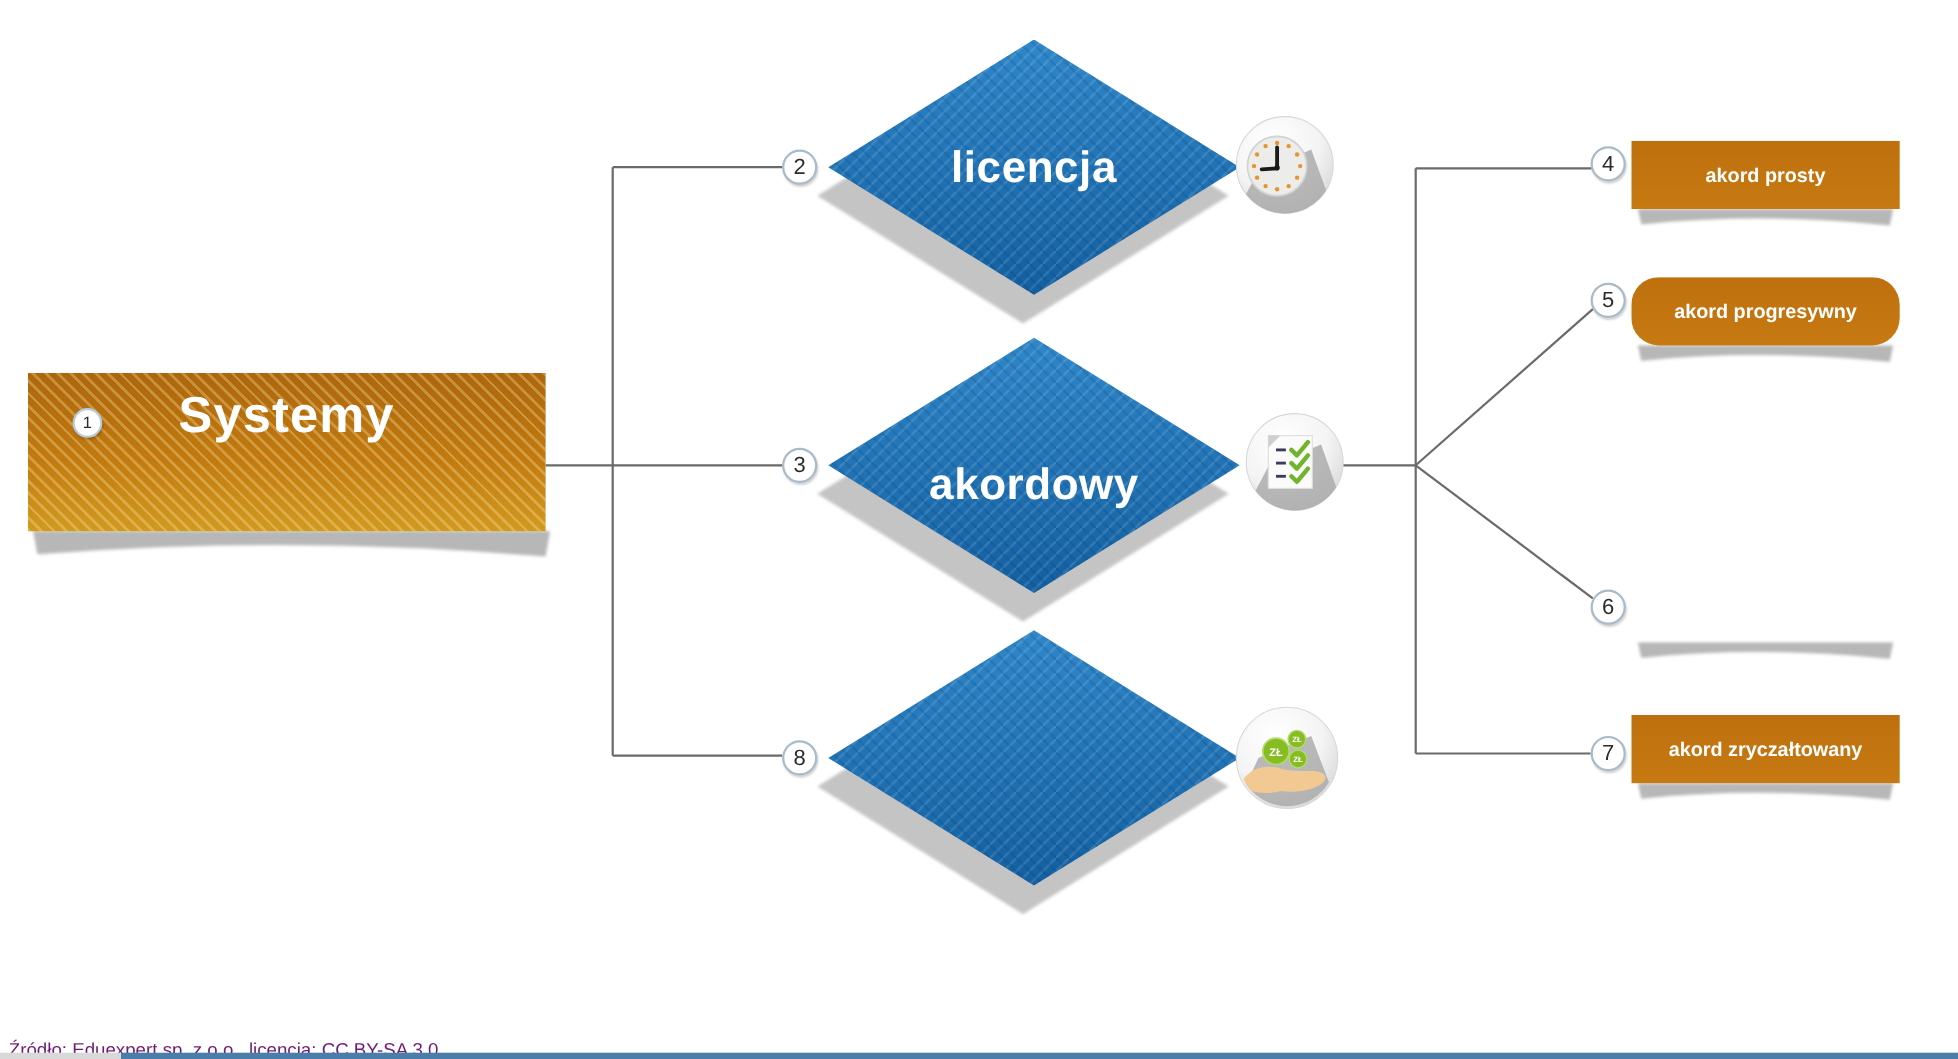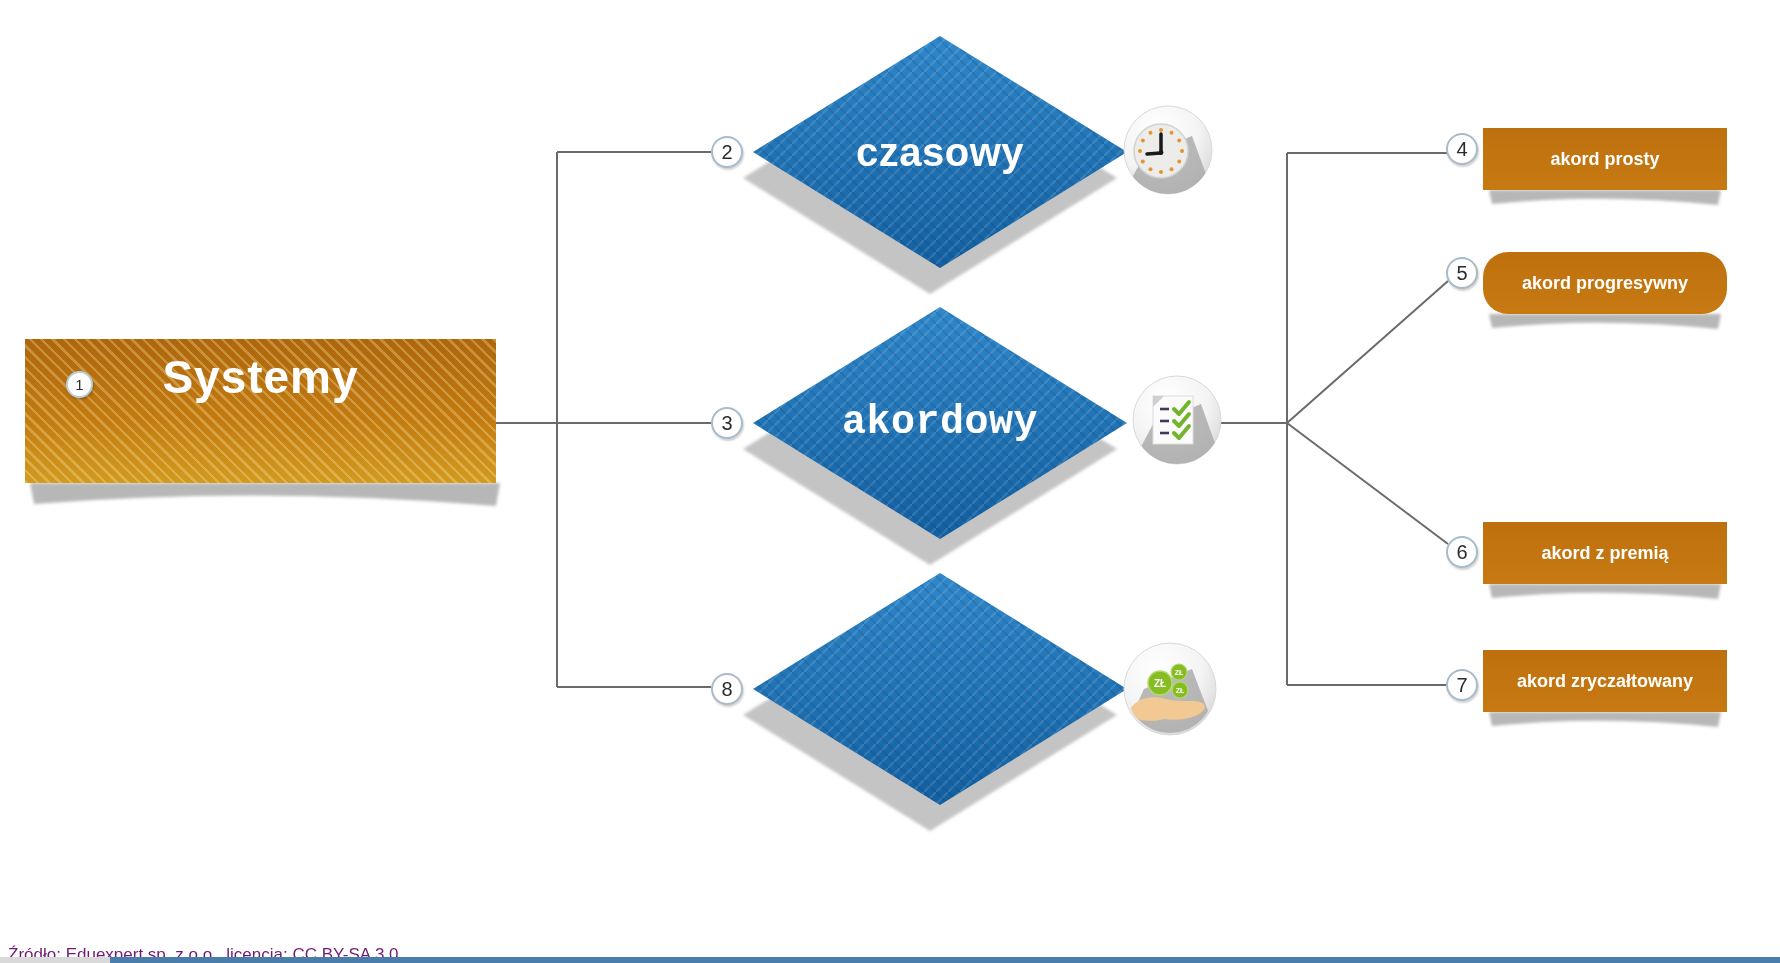--- a/index.html
+++ b/index.html
@@ -175,22 +175,22 @@
     </g>
   </svg>
 
   <div class="root-box">
     <div class="badge small1">
       <span>1</span>
     </div>
     <div class="root-line">Systemy</div>
   </div>
 
-  <div class="diamond-label" style="top:127px;">czasowy</div>
-  <div class="diamond-label" style="top:398px;font-family:Liberation Mono, monospace;">akordowy</div>
+  <div class="diamond-label" style="top:127px;">licencja</div>
+  <div class="diamond-label" style="top:416px;">akordowy</div>
 
   <div class="badge" style="left:711px;top:136px;">
     <span>2</span>
   </div>
   <div class="badge" style="left:711px;top:407px;">
     <span>3</span>
   </div>
   <div class="badge" style="left:711px;top:673px;">
     <span>8</span>
   </div>
@@ -203,20 +203,19 @@
   </div>
   <div class="badge" style="left:1446px;top:536px;">
     <span>6</span>
   </div>
   <div class="badge" style="left:1446px;top:669px;">
     <span>7</span>
   </div>
 
   <div class="leaf-box" style="top:128px;">akord prosty</div>
   <div class="leaf-box" style="top:252px;border-radius:25px;">akord progresywny</div>
-  <div class="leaf-box" style="top:522px;">akord z premią</div>
   <div class="leaf-box" style="top:650px;">akord zryczałtowany</div>
 
   <div class="footer-text">Źródło: Eduexpert sp. z o.o., licencja: CC BY-SA 3.0.</div>
   <div class="bottom-bar-gray"></div>
   <div class="bottom-bar-blue"></div>
 
 </div>
 
 </body></html>

